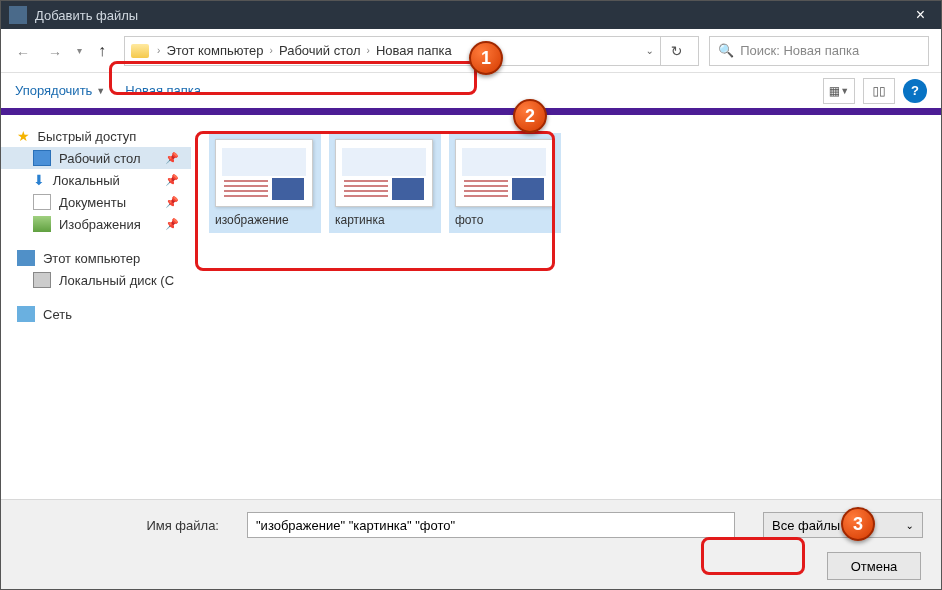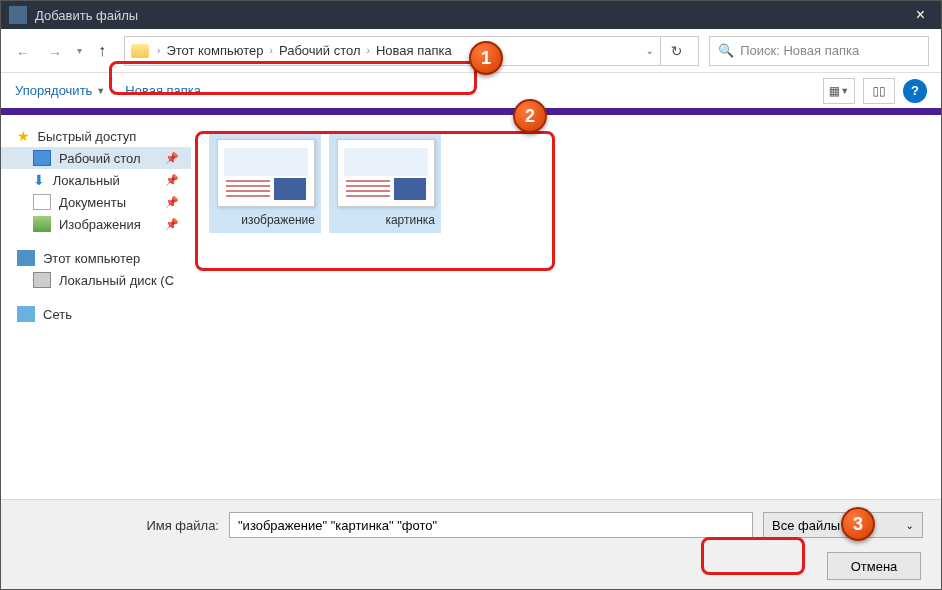--- a/index.html
+++ b/index.html
@@ -46,30 +46,30 @@
   .doc-icon { background: #fff; border: 1px solid #aaa; position: relative; }
   .img-icon { background: linear-gradient(#a0d080, #60a040); }
   .pc-icon { background: #5090c8; }
   .disk-icon { background: #ccc; border: 1px solid #888; }
   .net-icon { background: #6ab0e0; }
   .pin { color: #888; font-size: 11px; margin-left: auto; }
   .side-gap { height: 12px; }
   
   .content { flex: 1; padding: 10px; position: relative; }
   .files-row { display: flex; gap: 8px; padding: 8px; }
-  .file-item { width: 112px; display: flex; flex-direction: column; align-items: flex-end; gap: 6px; padding: 6px; }
+  .file-item { width: 112px; display: flex; flex-direction: column; align-items: flex-start; gap: 6px; padding: 6px; }
   .file-item.selected { background: #cde4f7; }
   .thumb { width: 98px; height: 68px; background: #fff; border: 1px solid #ccc; box-shadow: 1px 1px 3px rgba(0,0,0,0.15); position: relative; overflow: hidden; }
   .thumb::before { content: ''; position: absolute; left: 6px; top: 8px; right: 6px; height: 28px; background: #e8f0fa; }
   .thumb::after { content: ''; position: absolute; right: 8px; top: 38px; width: 32px; height: 22px; background: #4060a0; }
   .thumb-lines { position: absolute; left: 8px; top: 40px; right: 44px; height: 20px; background: repeating-linear-gradient(to bottom, #d08080 0 2px, transparent 2px 5px); }
   .file-label { font-size: 12px; color: #333; text-align: center; }
   
   .bottom { position: absolute; left: 0; right: 0; bottom: 0; height: 90px; background: #f0f0f0; border-top: 1px solid #d8d8d8; padding: 12px 18px; }
-  .filename-row { display: flex; align-items: center; gap: 10px; margin-bottom: 14px; }
+  .filename-row { display: flex; align-items: center; gap: 28px; margin-bottom: 14px; }
   .fn-label { font-size: 13px; color: #333; width: 200px; text-align: right; }
   .fn-input { flex: 1; height: 26px; border: 1px solid #aaa; background: #fff; padding: 0 8px; font-size: 13px; }
   .filter-select { width: 160px; height: 26px; border: 1px solid #aaa; background: #e8e8e8; padding: 0 8px; font-size: 13px; display: flex; align-items: center; justify-content: space-between; }
   .btn-row { display: flex; justify-content: flex-end; gap: 12px; padding-right: 2px; }
   .btn { width: 94px; height: 28px; border: 1px solid #aaa; background: #e8e8e8; font-size: 13px; display: flex; align-items: center; justify-content: center; }
   .btn-sep { color: #888; font-size: 10px; margin-left: 6px; }
   
   .callout { position: absolute; width: 34px; height: 34px; border-radius: 50%; background: radial-gradient(circle at 35% 30%, #ff7a3a, #d43a00); color: #fff; display: flex; align-items: center; justify-content: center; font-size: 18px; font-weight: bold; border: 2px solid #a02800; box-shadow: 0 2px 4px rgba(0,0,0,0.4); z-index: 50; }
   .highlight { position: absolute; border: 3px solid #e21a1a; border-radius: 8px; pointer-events: none; z-index: 40; }
 </style>
@@ -170,20 +170,26 @@
             <div class="thumb-lines"></div>
           </div>
         <span class="file-label">изображение</span>
       </div>
       <div class="file-item selected">
         <div class="thumb">
             <div class="thumb-lines"></div>
           </div>
         <span class="file-label">картинка</span>
       </div>
+      <div class="file-item selected">
+        <div class="thumb">
+            <div class="thumb-lines"></div>
+          </div>
+        <span class="file-label">фото</span>
+      </div>
     </div>
   </div>
 </div>
 
 <div class="bottom">
   <div class="filename-row">
     <div class="fn-label">Имя файла:</div>
     <input class="fn-input" value="&quot;изображение&quot; &quot;картинка&quot; &quot;фото&quot;" style="">
     <div class="filter-select">
       <span>Все файлы (*.*)</span>

